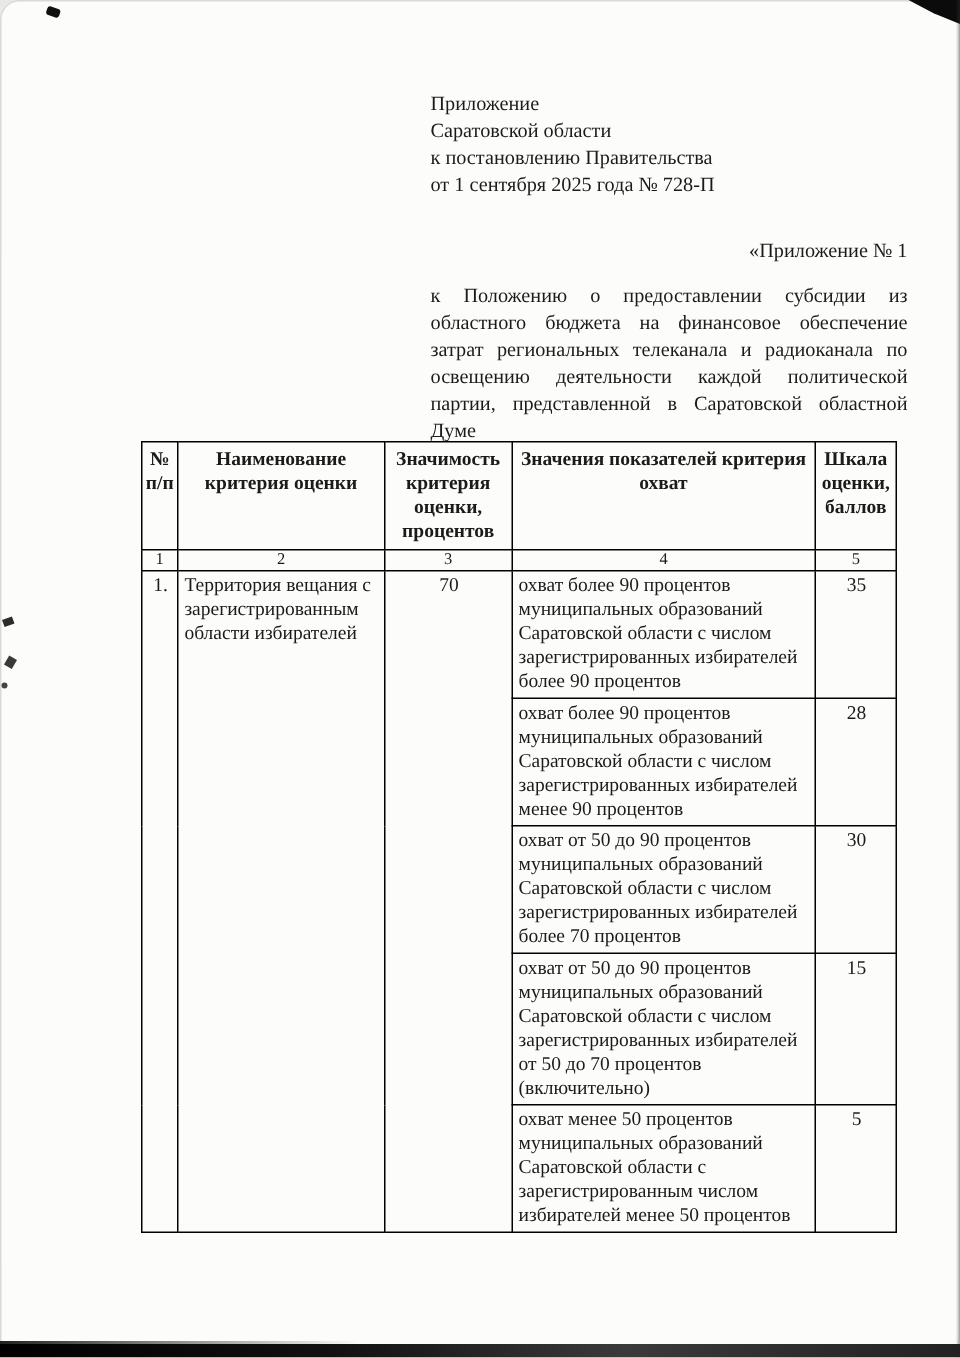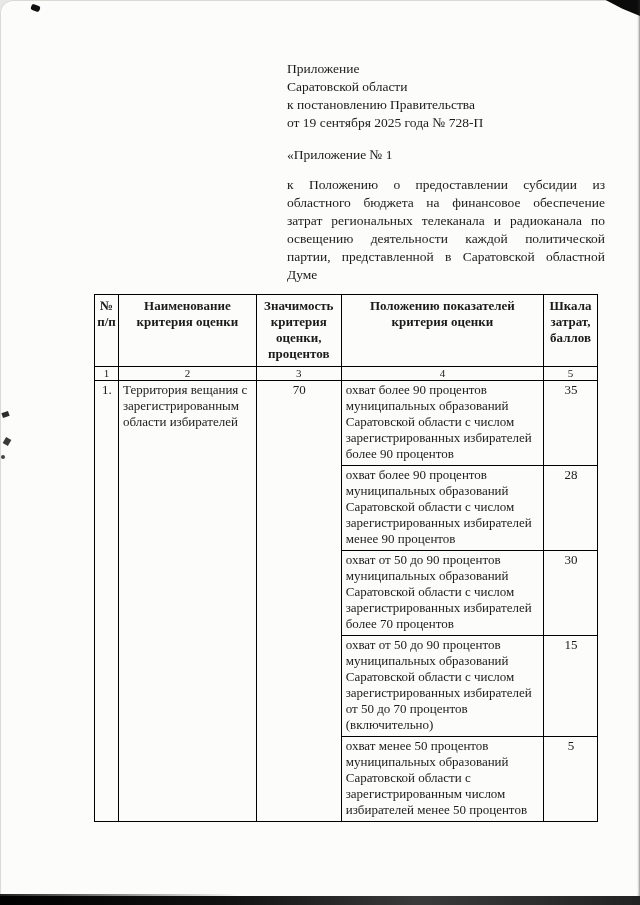--- a/index.html
+++ b/index.html
@@ -42,21 +42,21 @@
 
   
   .header-block {
     position: absolute; left: 287px; top: 60px; width: 320px;
     font-size: 13.5px; line-height: 18px;
   }
   .appendix-block {
     position: absolute; left: 287px; top: 146px; width: 318px;
     font-size: 13.5px; line-height: 18px;
   }
-  .appendix-title { text-align: left; margin-bottom: 1px; }
+  .appendix-title { text-align: right; margin-bottom: 1px; margin-top: 12px; }
   .appendix-body { text-align: justify; margin-top: 12px; }
 
   
   table.criteria {
     position: absolute; left: 94px; top: 294px;
     width: 504px;
     border-collapse: collapse;
     font-size: 13px; line-height: 16px;
   }
   table.criteria, table.criteria th, table.criteria td {
@@ -92,43 +92,43 @@
   <div class="art-tr"></div>
   <div class="art-l1"></div>
   <div class="art-l2"></div>
   <div class="art-l3"></div>
   <div class="edge-right"></div>
 
   <div class="header-block">
     <div>Приложение</div>
     <div>Саратовской области</div>
     <div>к постановлению Правительства</div>
-    <div>от 19 сентября 2025 года № 728-П</div>
+    <div>от 1 сентября 2025 года № 728-П</div>
   </div>
 
   <div class="appendix-block">
     <div class="appendix-title">«Приложение № 1</div>
     <div class="appendix-body">к Положению о предоставлении субсидии из областного бюджета на финансовое обеспечение затрат региональных телеканала и радиоканала по освещению деятельности каждой политической партии, представленной в Саратовской областной Думе</div>
   </div>
 
   <table class="criteria">
     <colgroup>
       <col class="c1">
         <col class="c2">
         <col class="c3">
         <col class="c4">
         <col class="c5">
     </colgroup>
     <thead>
       <tr>
         <th>№ п/п</th>
         <th>Наименование критерия оценки</th>
         <th>Значимость критерия оценки, процентов</th>
-        <th>Положению показателей критерия оценки</th>
-        <th>Шкала затрат, баллов</th>
+        <th>Значения показателей критерия охват</th>
+        <th>Шкала оценки, баллов</th>
       </tr>
       <tr class="colnums">
         <td>1</td>
         <td>2</td>
         <td>3</td>
         <td>4</td>
         <td>5</td>
       </tr>
     </thead>
     <tbody>

